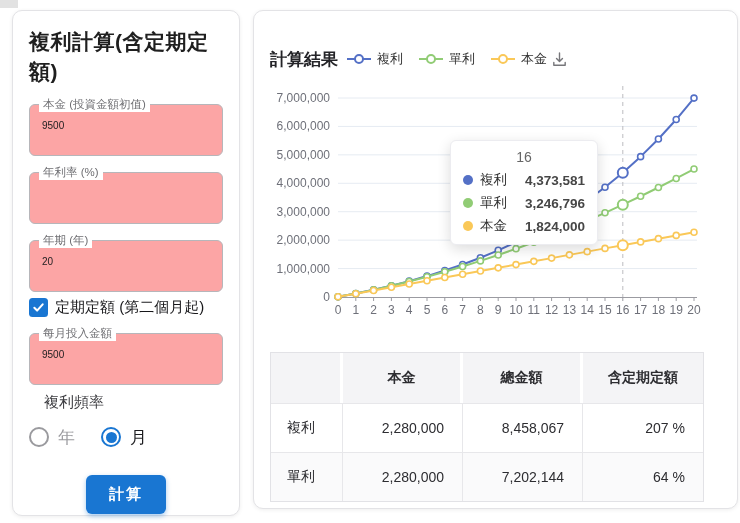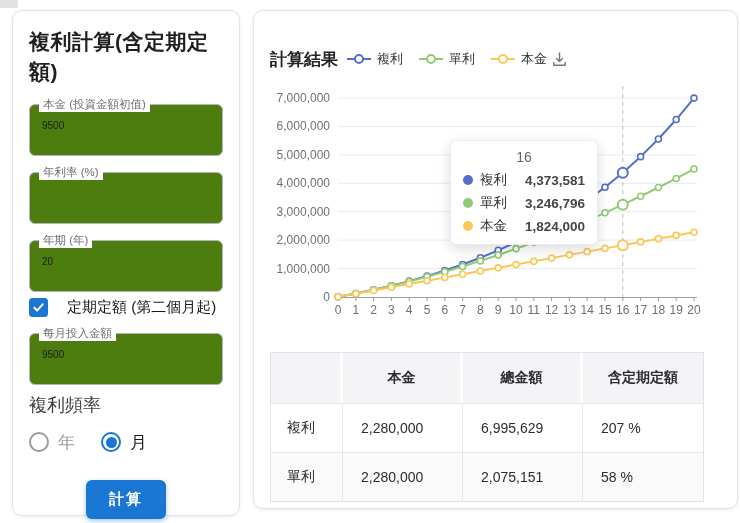--- a/index.html
+++ b/index.html
@@ -12,31 +12,31 @@
   .card { position:absolute; background:#fff; border:1px solid #e3e3e6; border-radius:10px;
     box-shadow:0 1px 4px rgba(0,0,0,0.07); }
   .card-left  { left:12px;  top:10px; width:228px; height:506px; padding:16px; }
   .card-right { left:253px; top:10px; width:485px; height:499px; padding:16px; }
 
   
   .form-title { font-size:21px; font-weight:bold; color:#1f1f1f; line-height:1.45;
     letter-spacing:.5px; margin-bottom:14px; word-break:break-all; }
 
   .mfield { position:relative; border:1px solid #b6b6ba; border-radius:6px;
-    height:52px; margin:16px 2px 4px 0; width:194px; background:#4d7c0f; cursor:text; }
+    height:52px; margin:16px 2px 4px 0; width:194px; background:#fca5a5; cursor:text; }
   .mfield-label { position:absolute; top:-8px; left:9px; background:#fff; padding:0 4px;
     font-size:11.5px; color:#6f6f73; white-space:nowrap; }
   .mfield-value { padding:15px 12px 0 12px; font-size:10px; color:#1c1c1e; }
 
-  .check-row { display:flex; align-items:flex-start; gap:19px; margin:6px 0 12px 0; cursor:pointer; }
+  .check-row { display:flex; align-items:flex-start; gap:7px; margin:6px 0 12px 0; cursor:pointer; }
   .checkbox { width:19px; height:19px; background:#1976d2; border-radius:3.5px; flex:0 0 auto;
     display:flex; align-items:center; justify-content:center; }
   .check-label { font-size:15px; color:#17171a; white-space:nowrap; }
 
-  .freq-label { font-size:18px; color:#3c3c40; margin:8px 0 14px 0; }
+  .freq-label { font-size:15px; color:#3c3c40; margin:8px 0 14px 15px; }
   .radio-row { display:flex; align-items:center; gap:26px; margin-bottom:26px; }
   .radio-opt { display:flex; align-items:center; gap:9px; cursor:pointer; }
   .radio-circ { width:20px; height:20px; border-radius:50%; border:2px solid #9a9a9e;
     display:flex; align-items:center; justify-content:center; background:#fff; }
   .radio-circ.sel { border-color:#1976d2; }
   .radio-dot { width:11px; height:11px; border-radius:50%; background:#1976d2; }
   .radio-opt .opt-label { font-size:17px; color:#9a9a9e; }
   .radio-opt.sel .opt-label { color:#1d1d20; }
 
   .calc-btn { display:block; margin:6px auto 0 auto; background:#1976d2; color:#fff;
@@ -62,21 +62,21 @@
   .tt-name { font-size:13.5px; color:#333; }
   .tt-val { margin-left:auto; font-size:13.5px; font-weight:bold; color:#464646; }
 
   .tbl-wrap { margin-top:30px; width:434px; border:1px solid #e2e2e6; }
   table.results { width:100%; border-spacing:0; table-layout:fixed; }
   table.results th { background:#f4f4f6; font-size:14px; font-weight:bold; color:#2d2d31;
     height:50px; text-align:center; border-right:3px solid #fff; }
   table.results th:first-child { width:72px; }
   table.results th:last-child { border-right:0; }
   table.results td { height:49px; font-size:14px; color:#2d2d31; background:#fff;
-    border-top:1px solid #e7e7ea; border-right:1px solid #e7e7ea; padding:0 18px; text-align:left; }
+    border-top:1px solid #e7e7ea; border-right:1px solid #e7e7ea; padding:0 18px; text-align:right; }
   table.results td:first-child { text-align:left; padding-left:16px; }
   table.results td:last-child { border-right:0; }
   table.results tr.alt td { background:#fafafb; }
 
   .axis-text { font-size:12px; fill:#6e7079; }
 </style>
 </head>
 <body>
 
 <div class="stage">
@@ -323,26 +323,26 @@
               <th></th>
               <th>本金</th>
               <th>總金額</th>
               <th>含定期定額</th>
             </tr>
           </thead>
         <tbody id="tbl-body">
             <tr>
               <td>複利</td>
               <td>2,280,000</td>
-              <td>6,995,629</td>
+              <td>8,458,067</td>
               <td>207 %</td>
             </tr>
             <tr class="alt">
               <td>單利</td>
               <td>2,280,000</td>
-              <td>2,075,151</td>
-              <td>58 %</td>
+              <td>7,202,144</td>
+              <td>64 %</td>
             </tr>
           </tbody>
       </table>
     </div>
   </div>
 </div>
 
 </body></html>

